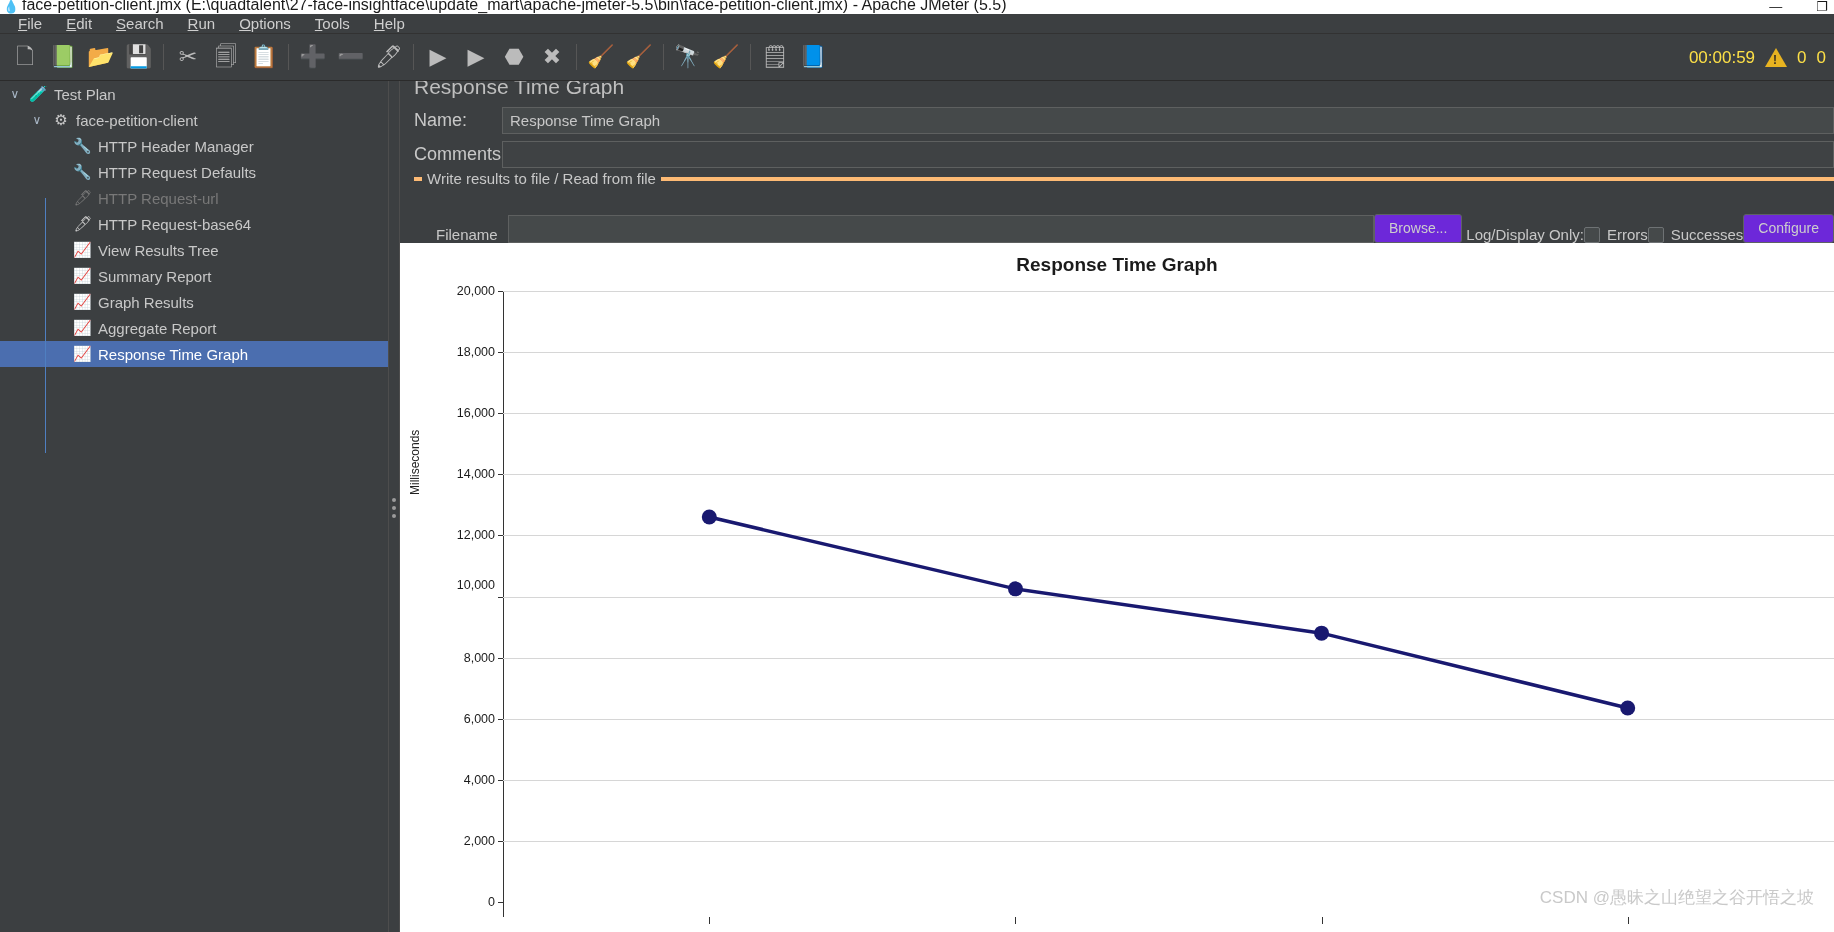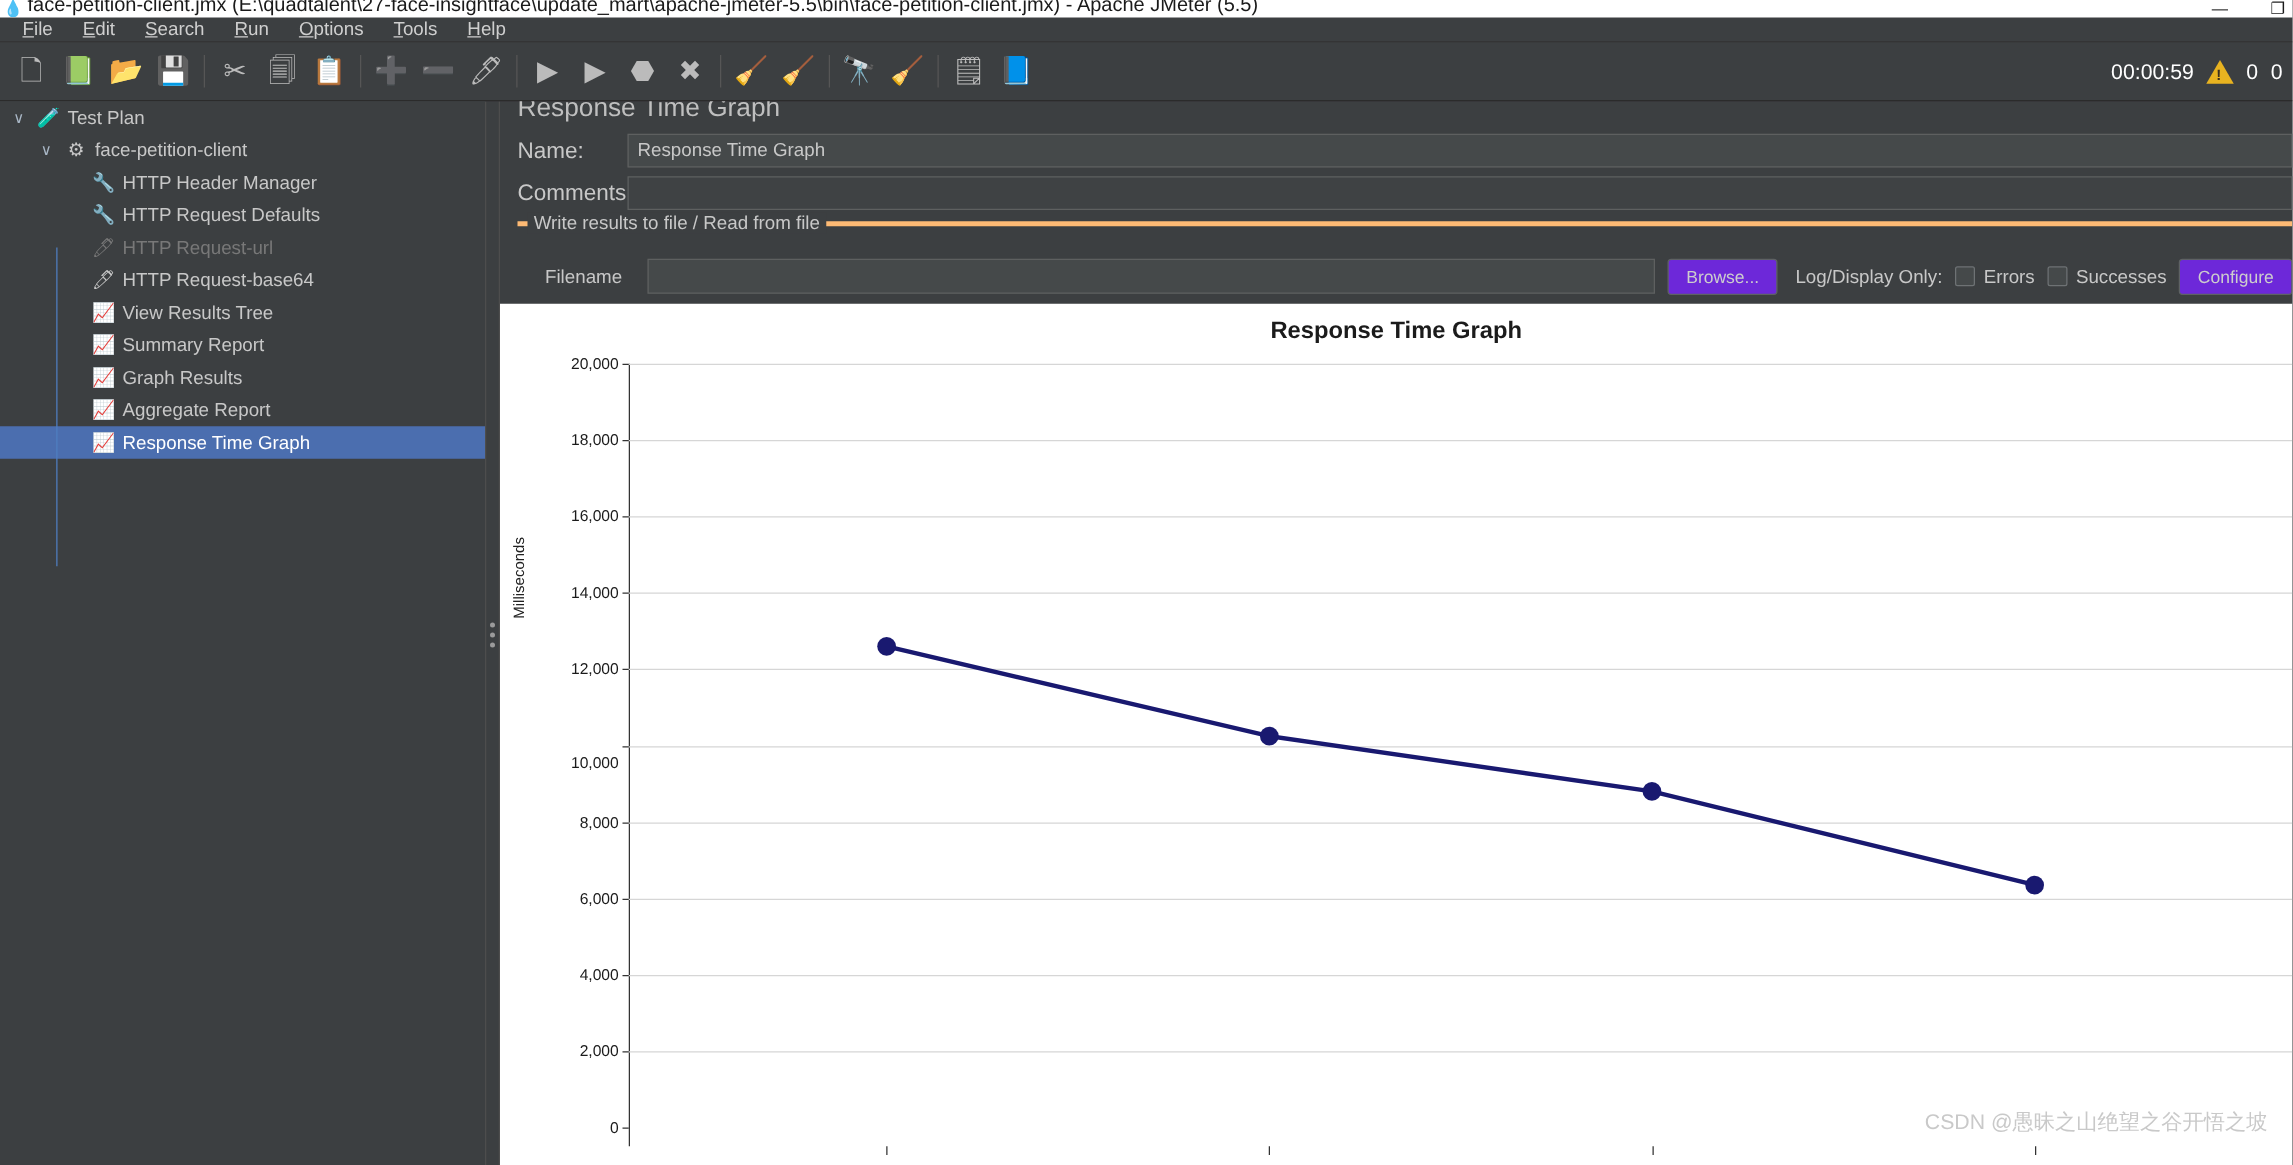--- a/index.html
+++ b/index.html
@@ -29,21 +29,21 @@
     height:47px; background:#3c3f41; display:flex; align-items:center;
     padding-left:6px; border-bottom:1px solid #2b2b2b; position:relative;
   }
   .tbtn{
     width:38px; height:38px; display:flex; align-items:center; justify-content:center;
     font-size:22px; border-radius:3px; line-height:1;
   }
   .tsep{ width:1px; height:26px; background:#565656; margin:0 5px;}
   .toolbar-right{
     position:absolute; right:8px; top:0; height:47px;
-    display:flex; align-items:center; gap:10px; font-size:17px; color:#ffffff;
+    display:flex; align-items:center; gap:10px; font-size:17px; color:#fde047;
   }
   .warn-tri{
     width:0;height:0;border-left:11px solid transparent;border-right:11px solid transparent;
     border-bottom:19px solid #e8b320; position:relative;
   }
   .warn-tri::after{
     content:"!"; position:absolute; left:-3px; top:5px; font-size:12px;
     color:#3a3020; font-weight:bold;
   }
   
@@ -81,21 +81,21 @@
     overflow:hidden; white-space:nowrap; margin-right:0;
   }
   .field.empty{ background:#3f4244;}
   .group{
     margin:6px 0 0 14px; border-top:4px solid #fdba74; padding-top:18px; position:relative;
   }
   .group-title{
     position:absolute; top:-11px; left:8px; background:#3c3f41; padding:0 5px;
     font-size:15px; color:#c8c8c8; white-space:nowrap;
   }
-  .group-body{ display:flex; align-items:center; height:44px; padding-left:22px; gap:10px;}
+  .group-body{ display:flex; align-items:flex-end; height:44px; padding-left:22px; }
   .filename-label{ font-size:15px; color:#c8c8c8; margin-right:10px;}
   .filename-field{
     width:588px; height:28px; background:#45494a; border:1px solid #5e6060;
   }
   .btn{
     height:29px; padding:0 14px; background:#6d28d9; border:1px solid #5e6264;
     color:#cdcdcd; font-size:14px; border-radius:3px; line-height:27px;
   }
   .ld-label{ font-size:15px; color:#c8c8c8; margin-left:4px;}
   .cbox{ width:16px; height:16px; border:1px solid #6e7274; background:#45494a; border-radius:2px;}
@@ -328,21 +328,21 @@
           <div class="gridline" style="top: 488.8px;"></div>
           <div class="ytick" style="top: 488.8px;">4,000</div>
           <div class="ytickmark" style="top: 488.8px;"></div>
           <div class="gridline" style="top: 427.7px;"></div>
           <div class="ytick" style="top: 427.7px;">6,000</div>
           <div class="ytickmark" style="top: 427.7px;"></div>
           <div class="gridline" style="top: 366.6px;"></div>
           <div class="ytick" style="top: 366.6px;">8,000</div>
           <div class="ytickmark" style="top: 366.6px;"></div>
           <div class="gridline" style="top: 305.5px;"></div>
-          <div class="ytick" style="top: 319px;">10,000</div>
+          <div class="ytick" style="top: 294px;">10,000</div>
           <div class="ytickmark" style="top: 305.5px;"></div>
           <div class="gridline" style="top: 244.4px;"></div>
           <div class="ytick" style="top: 244.4px;">12,000</div>
           <div class="ytickmark" style="top: 244.4px;"></div>
           <div class="gridline" style="top: 183.3px;"></div>
           <div class="ytick" style="top: 183.3px;">14,000</div>
           <div class="ytickmark" style="top: 183.3px;"></div>
           <div class="gridline" style="top: 122.2px;"></div>
           <div class="ytick" style="top: 122.2px; margin-left: 26px;">16,000</div>
           <div class="ytickmark" style="top: 122.2px;"></div>

